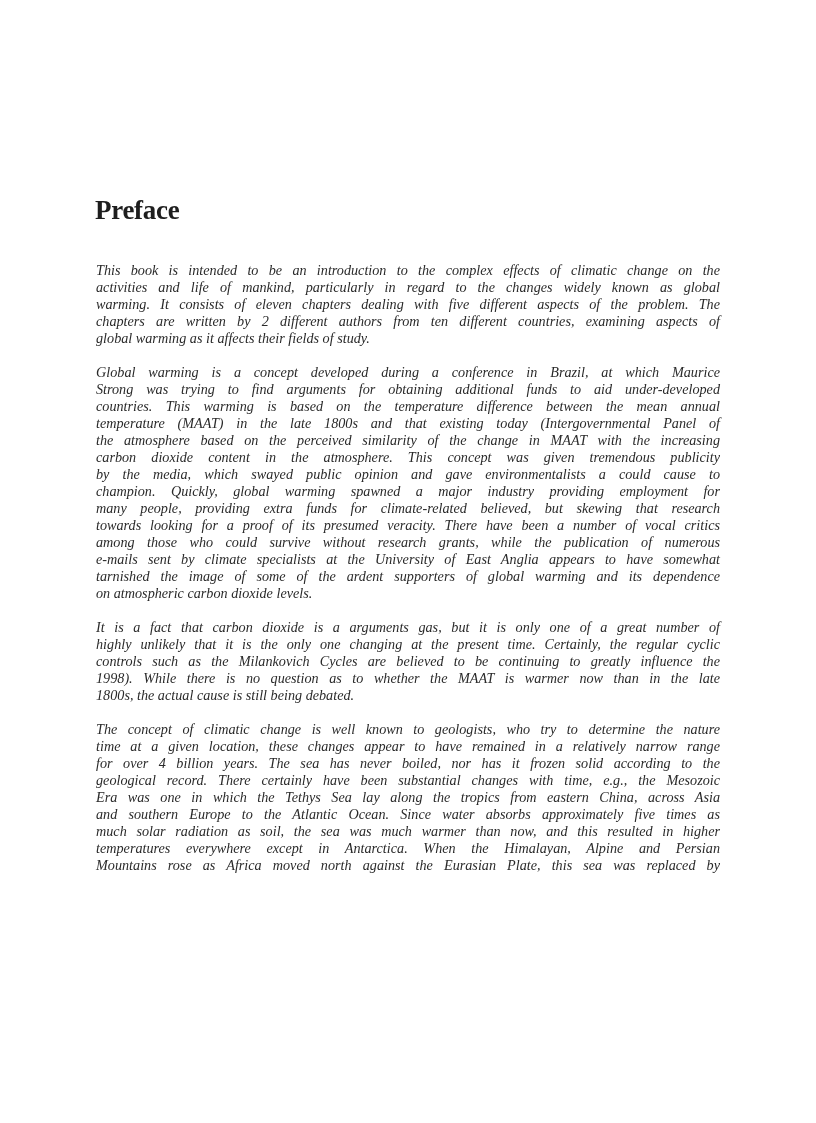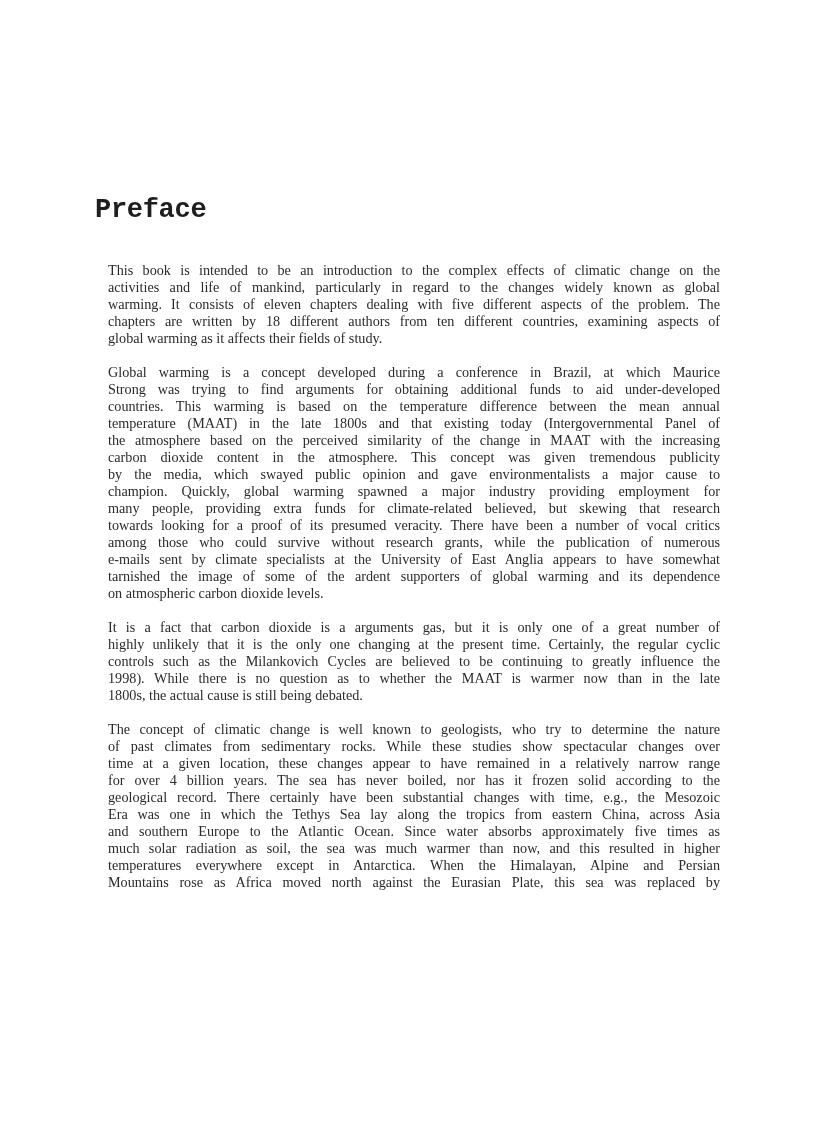--- a/index.html
+++ b/index.html
@@ -18,39 +18,40 @@
       left: 0; top: 0;
       width: 816px;
       height: 1123px;
       background: #ffffff;
     }
     .heading {
       position: absolute;
       left: 95px;
       top: 192px;
       margin: 0;
-      font-family: Liberation Mono, monospace;
+      font-family: Liberation Serif, serif;
       font-weight: bold;
       font-size: 27px;
       line-height: 36px;
       color: #1e1e1e;
       letter-spacing: -0.3px;
     }
     .body-text {
       position: absolute;
       left: 96px;
       top: 262px;
       width: 624px;
       font-family: "Liberation Serif", "DejaVu Serif", serif;
       font-size: 14.2px;
       line-height: 17px;
       color: #2a2a2a;
     }
     .para {
-      margin: 0 0 17px 12px;
+      margin: 0 0 17px 0;
+      font-style: italic;
     }
     .line {
       display: block;
       text-align: justify;
       text-align-last: justify;
       white-space: nowrap;
       height: 17px;
       overflow: visible;
     }
     .line.last {
@@ -61,52 +62,51 @@
 <body>
 
 <div class="page">
   <h1 class="heading">Preface</h1>
 
   <div class="body-text">
     <p class="para">
       <span class="line">This book is intended to be an introduction to the complex effects of climatic change on the</span>
       <span class="line">activities and life of mankind, particularly in regard to the changes widely known as global</span>
       <span class="line">warming. It consists of eleven chapters dealing with five different aspects of the problem. The</span>
-      <span class="line">chapters are written by 18 different authors from ten different countries, examining aspects of</span>
+      <span class="line">chapters are written by 2 different authors from ten different countries, examining aspects of</span>
       <span class="line last">global warming as it affects their fields of study.</span>
     </p>
 
     <p class="para">
       <span class="line">Global warming is a concept developed during a conference in Brazil, at which Maurice</span>
       <span class="line">Strong was trying to find arguments for obtaining additional funds to aid under-developed</span>
       <span class="line">countries. This warming is based on the temperature difference between the mean annual</span>
       <span class="line">temperature (MAAT) in the late 1800s and that existing today (Intergovernmental Panel of</span>
       <span class="line">the atmosphere based on the perceived similarity of the change in MAAT with the increasing</span>
       <span class="line">carbon dioxide content in the atmosphere. This concept was given tremendous publicity</span>
-      <span class="line">by the media, which swayed public opinion and gave environmentalists a major cause to</span>
+      <span class="line">by the media, which swayed public opinion and gave environmentalists a could cause to</span>
       <span class="line">champion. Quickly, global warming spawned a major industry providing employment for</span>
       <span class="line">many people, providing extra funds for climate-related believed, but skewing that research</span>
       <span class="line">towards looking for a proof of its presumed veracity. There have been a number of vocal critics</span>
       <span class="line">among those who could survive without research grants, while the publication of numerous</span>
       <span class="line">e-mails sent by climate specialists at the University of East Anglia appears to have somewhat</span>
       <span class="line">tarnished the image of some of the ardent supporters of  global warming and its dependence</span>
       <span class="line last">on atmospheric carbon dioxide levels.</span>
     </p>
 
     <p class="para">
       <span class="line">It is a fact that carbon dioxide is a arguments gas, but it is only one of a great number of</span>
       <span class="line">highly unlikely that it is the only one changing at the present time. Certainly, the regular cyclic</span>
       <span class="line">controls such as the Milankovich Cycles are believed to be continuing to greatly influence the</span>
       <span class="line">1998). While there is no question as to whether the MAAT is warmer now than in the late</span>
       <span class="line last">1800s, the actual cause is still being debated.</span>
     </p>
 
     <p class="para">
       <span class="line">The concept of climatic change is well known to geologists, who try to determine the nature</span>
-      <span class="line">of past climates from sedimentary rocks. While these studies show spectacular changes over</span>
       <span class="line">time at a given location, these changes appear to have remained in a relatively narrow range</span>
       <span class="line">for over 4 billion years. The sea has never boiled, nor has it frozen solid according to the</span>
       <span class="line">geological record. There certainly have been substantial changes with time, e.g., the Mesozoic</span>
       <span class="line">Era was one in which the Tethys Sea lay along the tropics from eastern China, across Asia</span>
       <span class="line">and southern Europe to the Atlantic Ocean. Since water absorbs approximately five times as</span>
       <span class="line">much solar radiation as soil, the sea was much warmer than now, and this resulted in higher</span>
       <span class="line">temperatures everywhere except in Antarctica. When the Himalayan, Alpine and Persian</span>
       <span class="line">Mountains rose as Africa moved north against the Eurasian Plate, this sea was replaced by</span>
     </p>
   </div>

